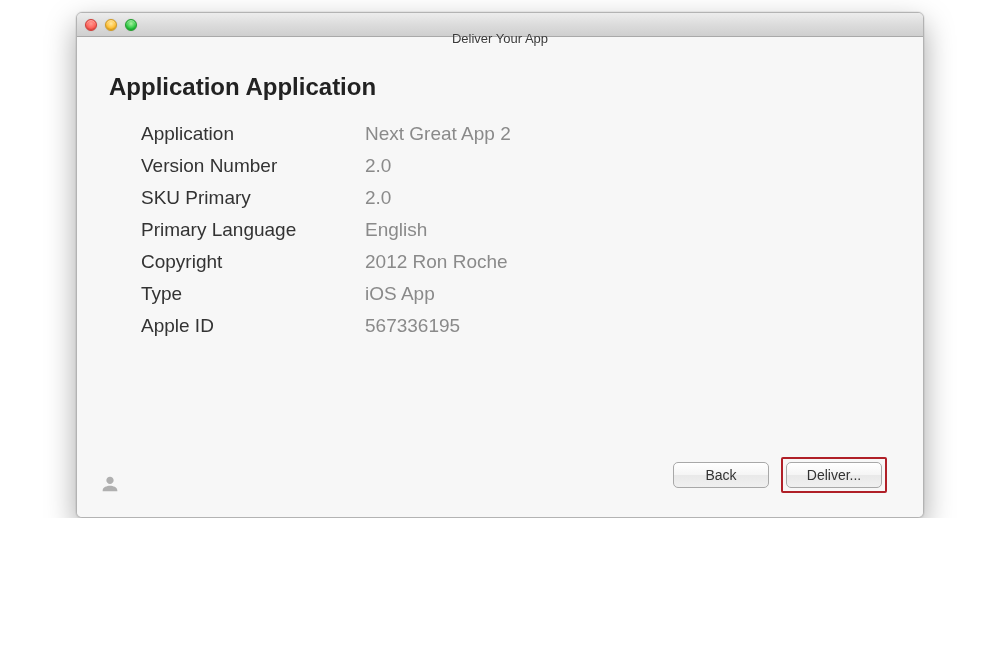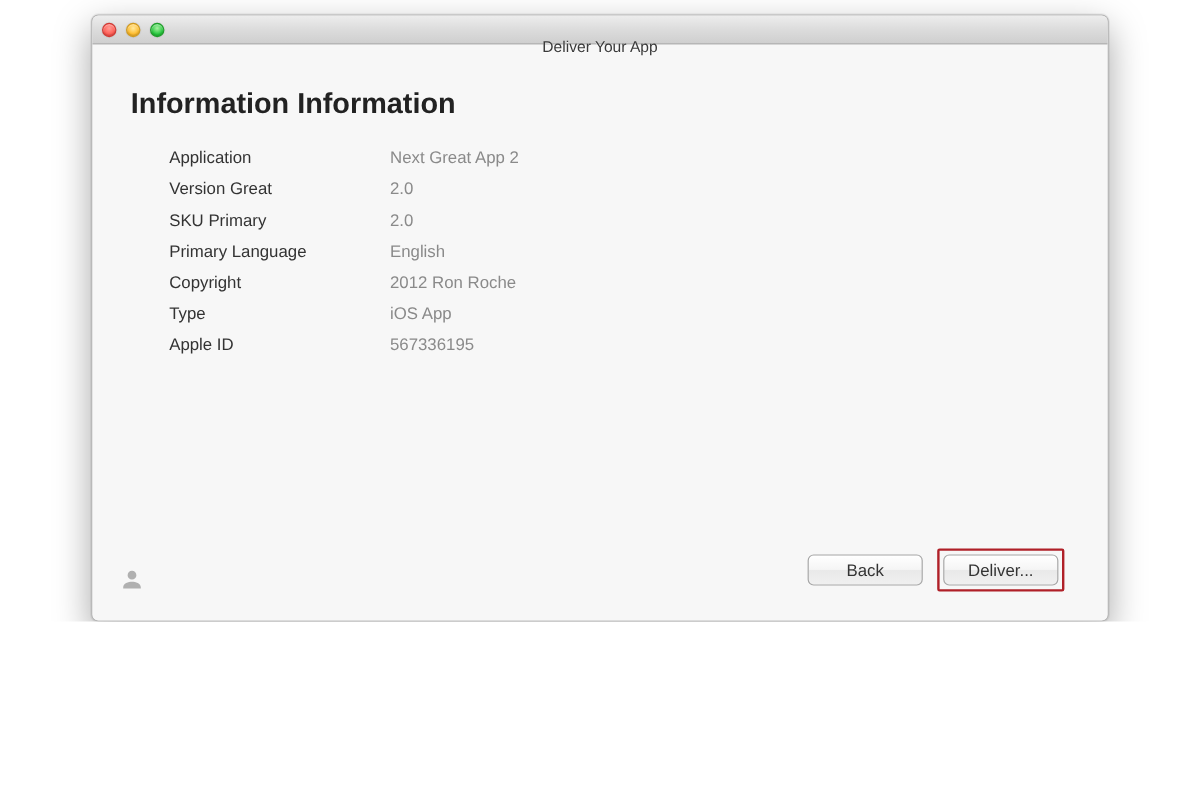--- a/index.html
+++ b/index.html
@@ -79,21 +79,22 @@
       color: #222;
       margin-bottom: 22px;
       margin-left: -4px;
     }
     .info-table {
       margin-left: 28px;
     }
     .info-row {
       display: flex;
       margin-bottom: 10px;
-      font-size: 14px;
+      font-size: 19px;
+      gap: 40px;
     }
     .info-label {
       width: 184px;
       color: #333;
     }
     .info-value {
       color: #8a8a8a;
     }
     .footer {
       margin-top: auto;
@@ -139,29 +140,29 @@
   <div class="titlebar">
     <div class="traffic-lights">
       <div class="traffic-light tl-close"></div>
       <div class="traffic-light tl-min"></div>
       <div class="traffic-light tl-max"></div>
     </div>
     <div class="window-title">Deliver Your App</div>
   </div>
 
   <div class="content">
-    <h1 class="heading">Information Information</h1>
+    <h1 class="heading">Application Application</h1>
 
     <div class="info-table">
       <div class="info-row">
         <div class="info-label">Application</div>
         <div class="info-value">Next Great App 2</div>
       </div>
       <div class="info-row">
-        <div class="info-label">Version Great</div>
+        <div class="info-label">Version Number</div>
         <div class="info-value">2.0</div>
       </div>
       <div class="info-row">
         <div class="info-label">SKU Primary</div>
         <div class="info-value">2.0</div>
       </div>
       <div class="info-row">
         <div class="info-label">Primary Language</div>
         <div class="info-value">English</div>
       </div>

